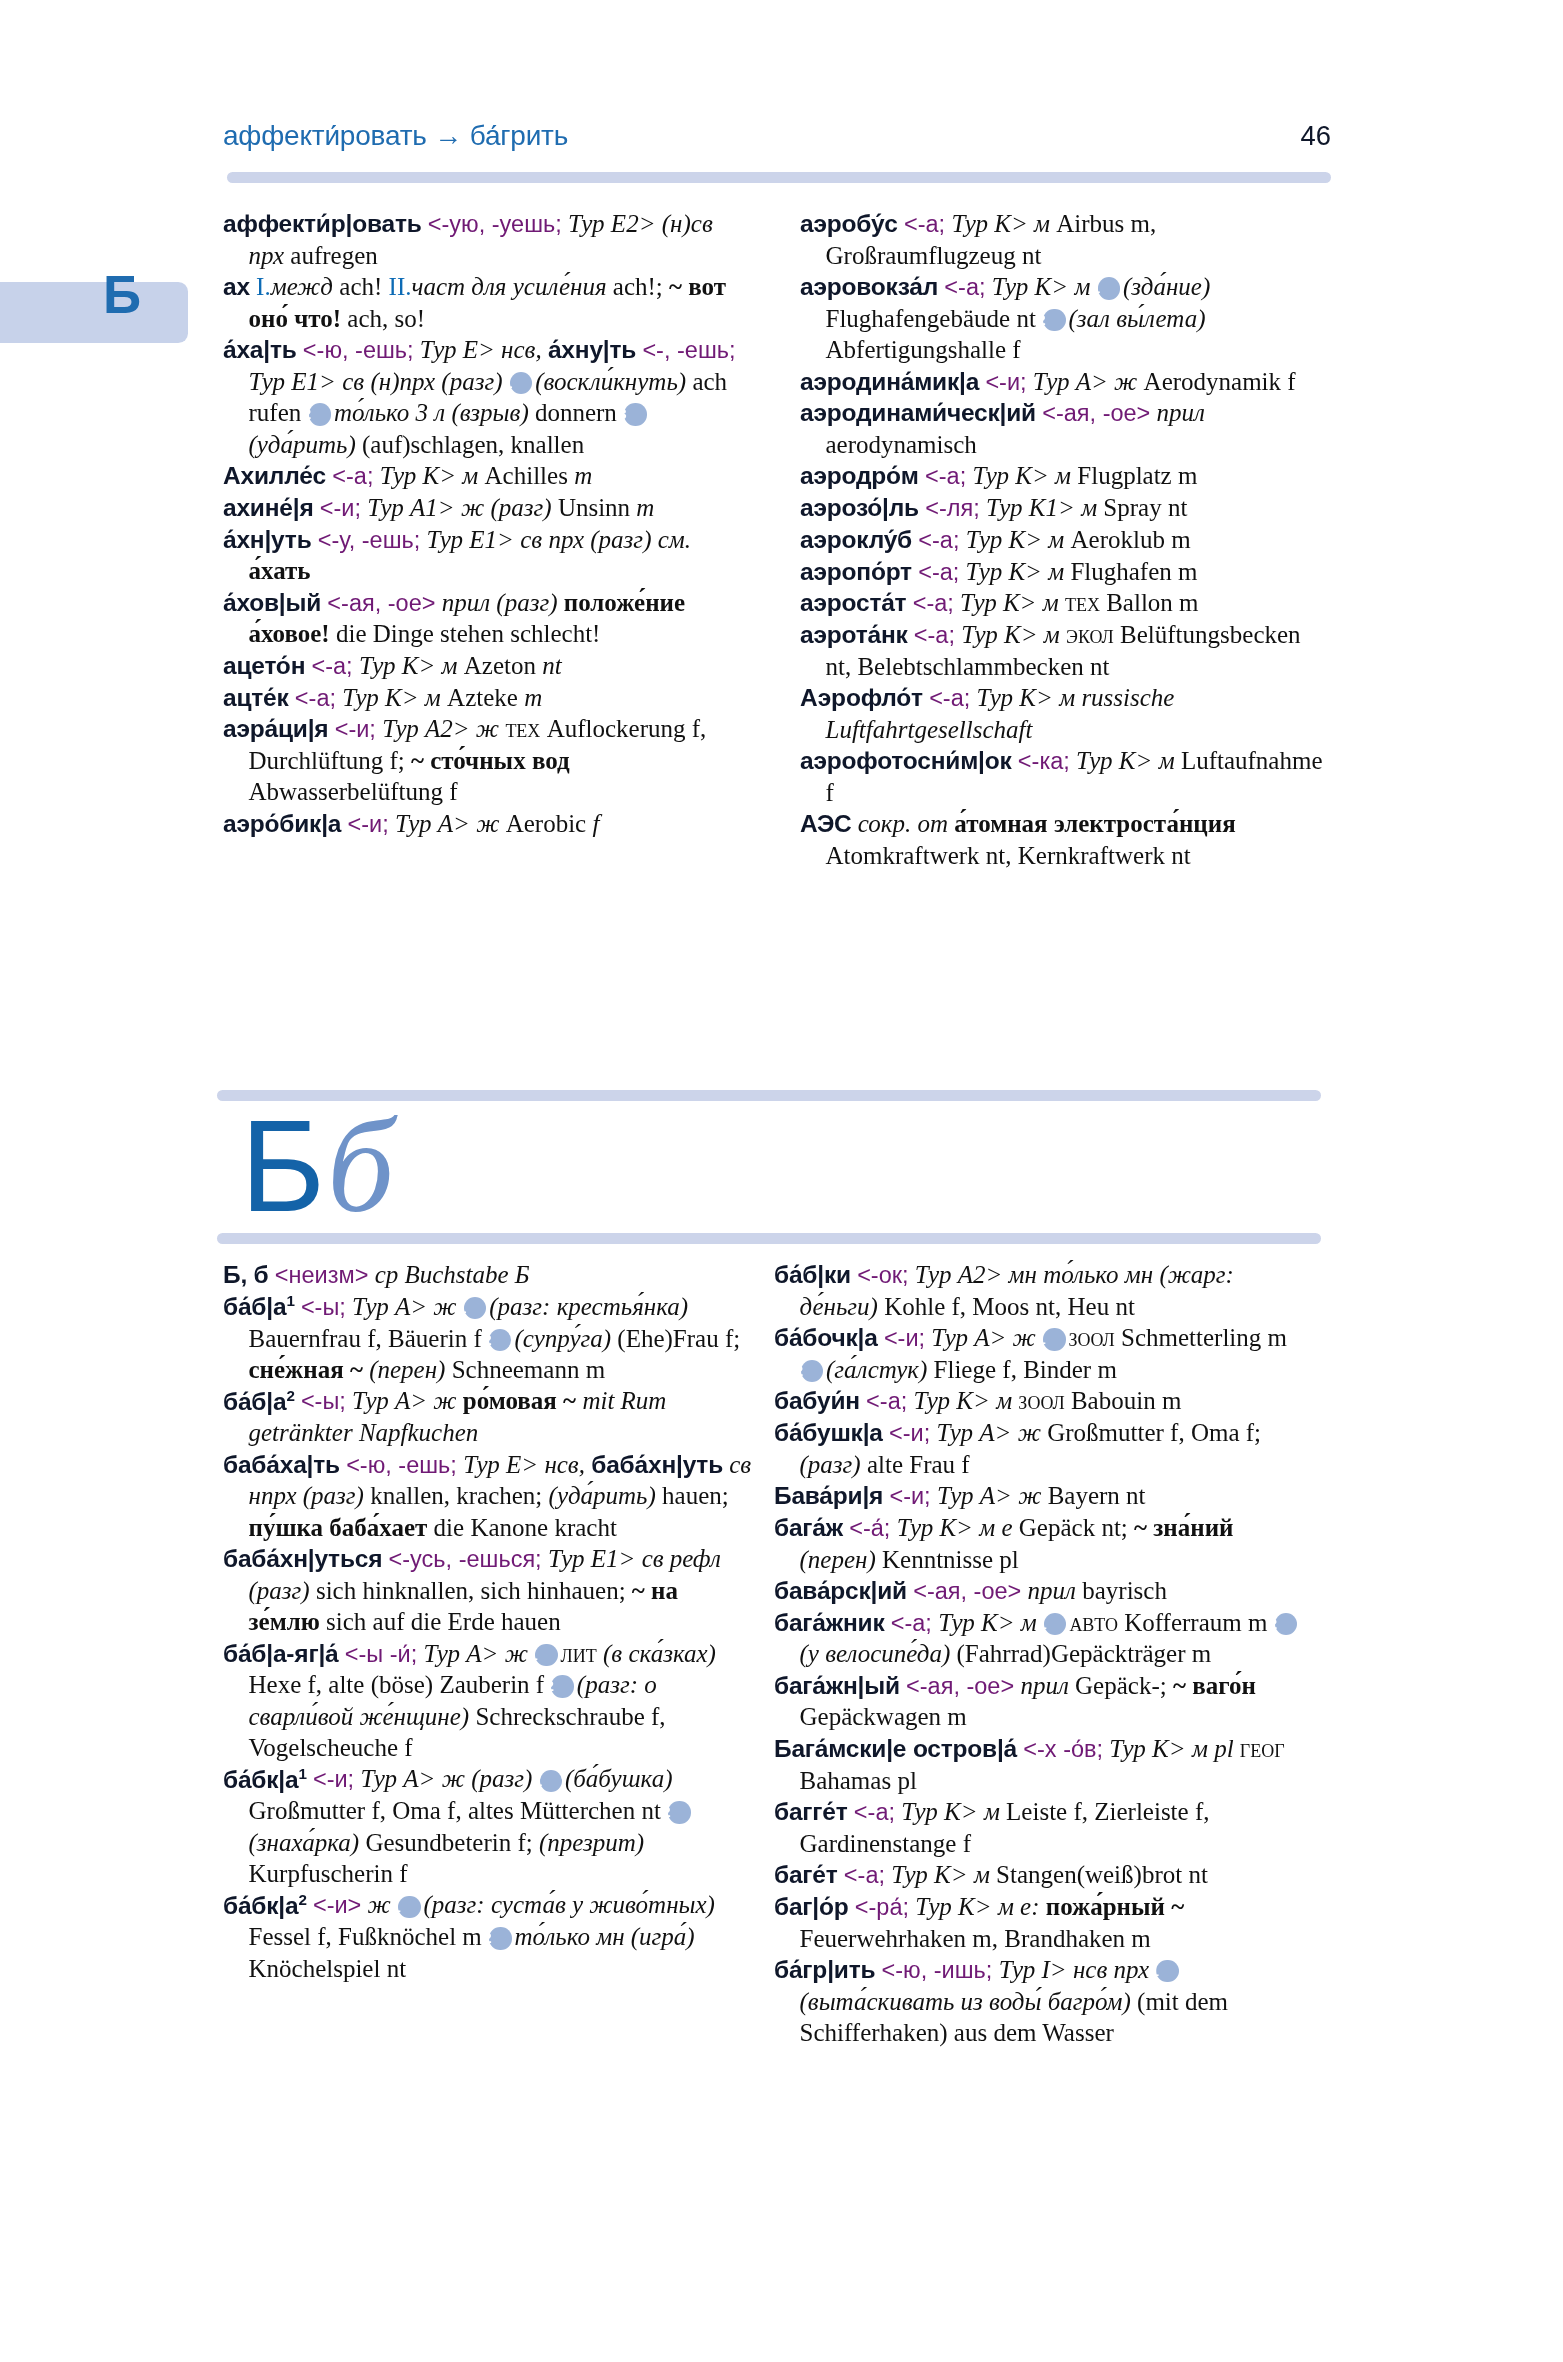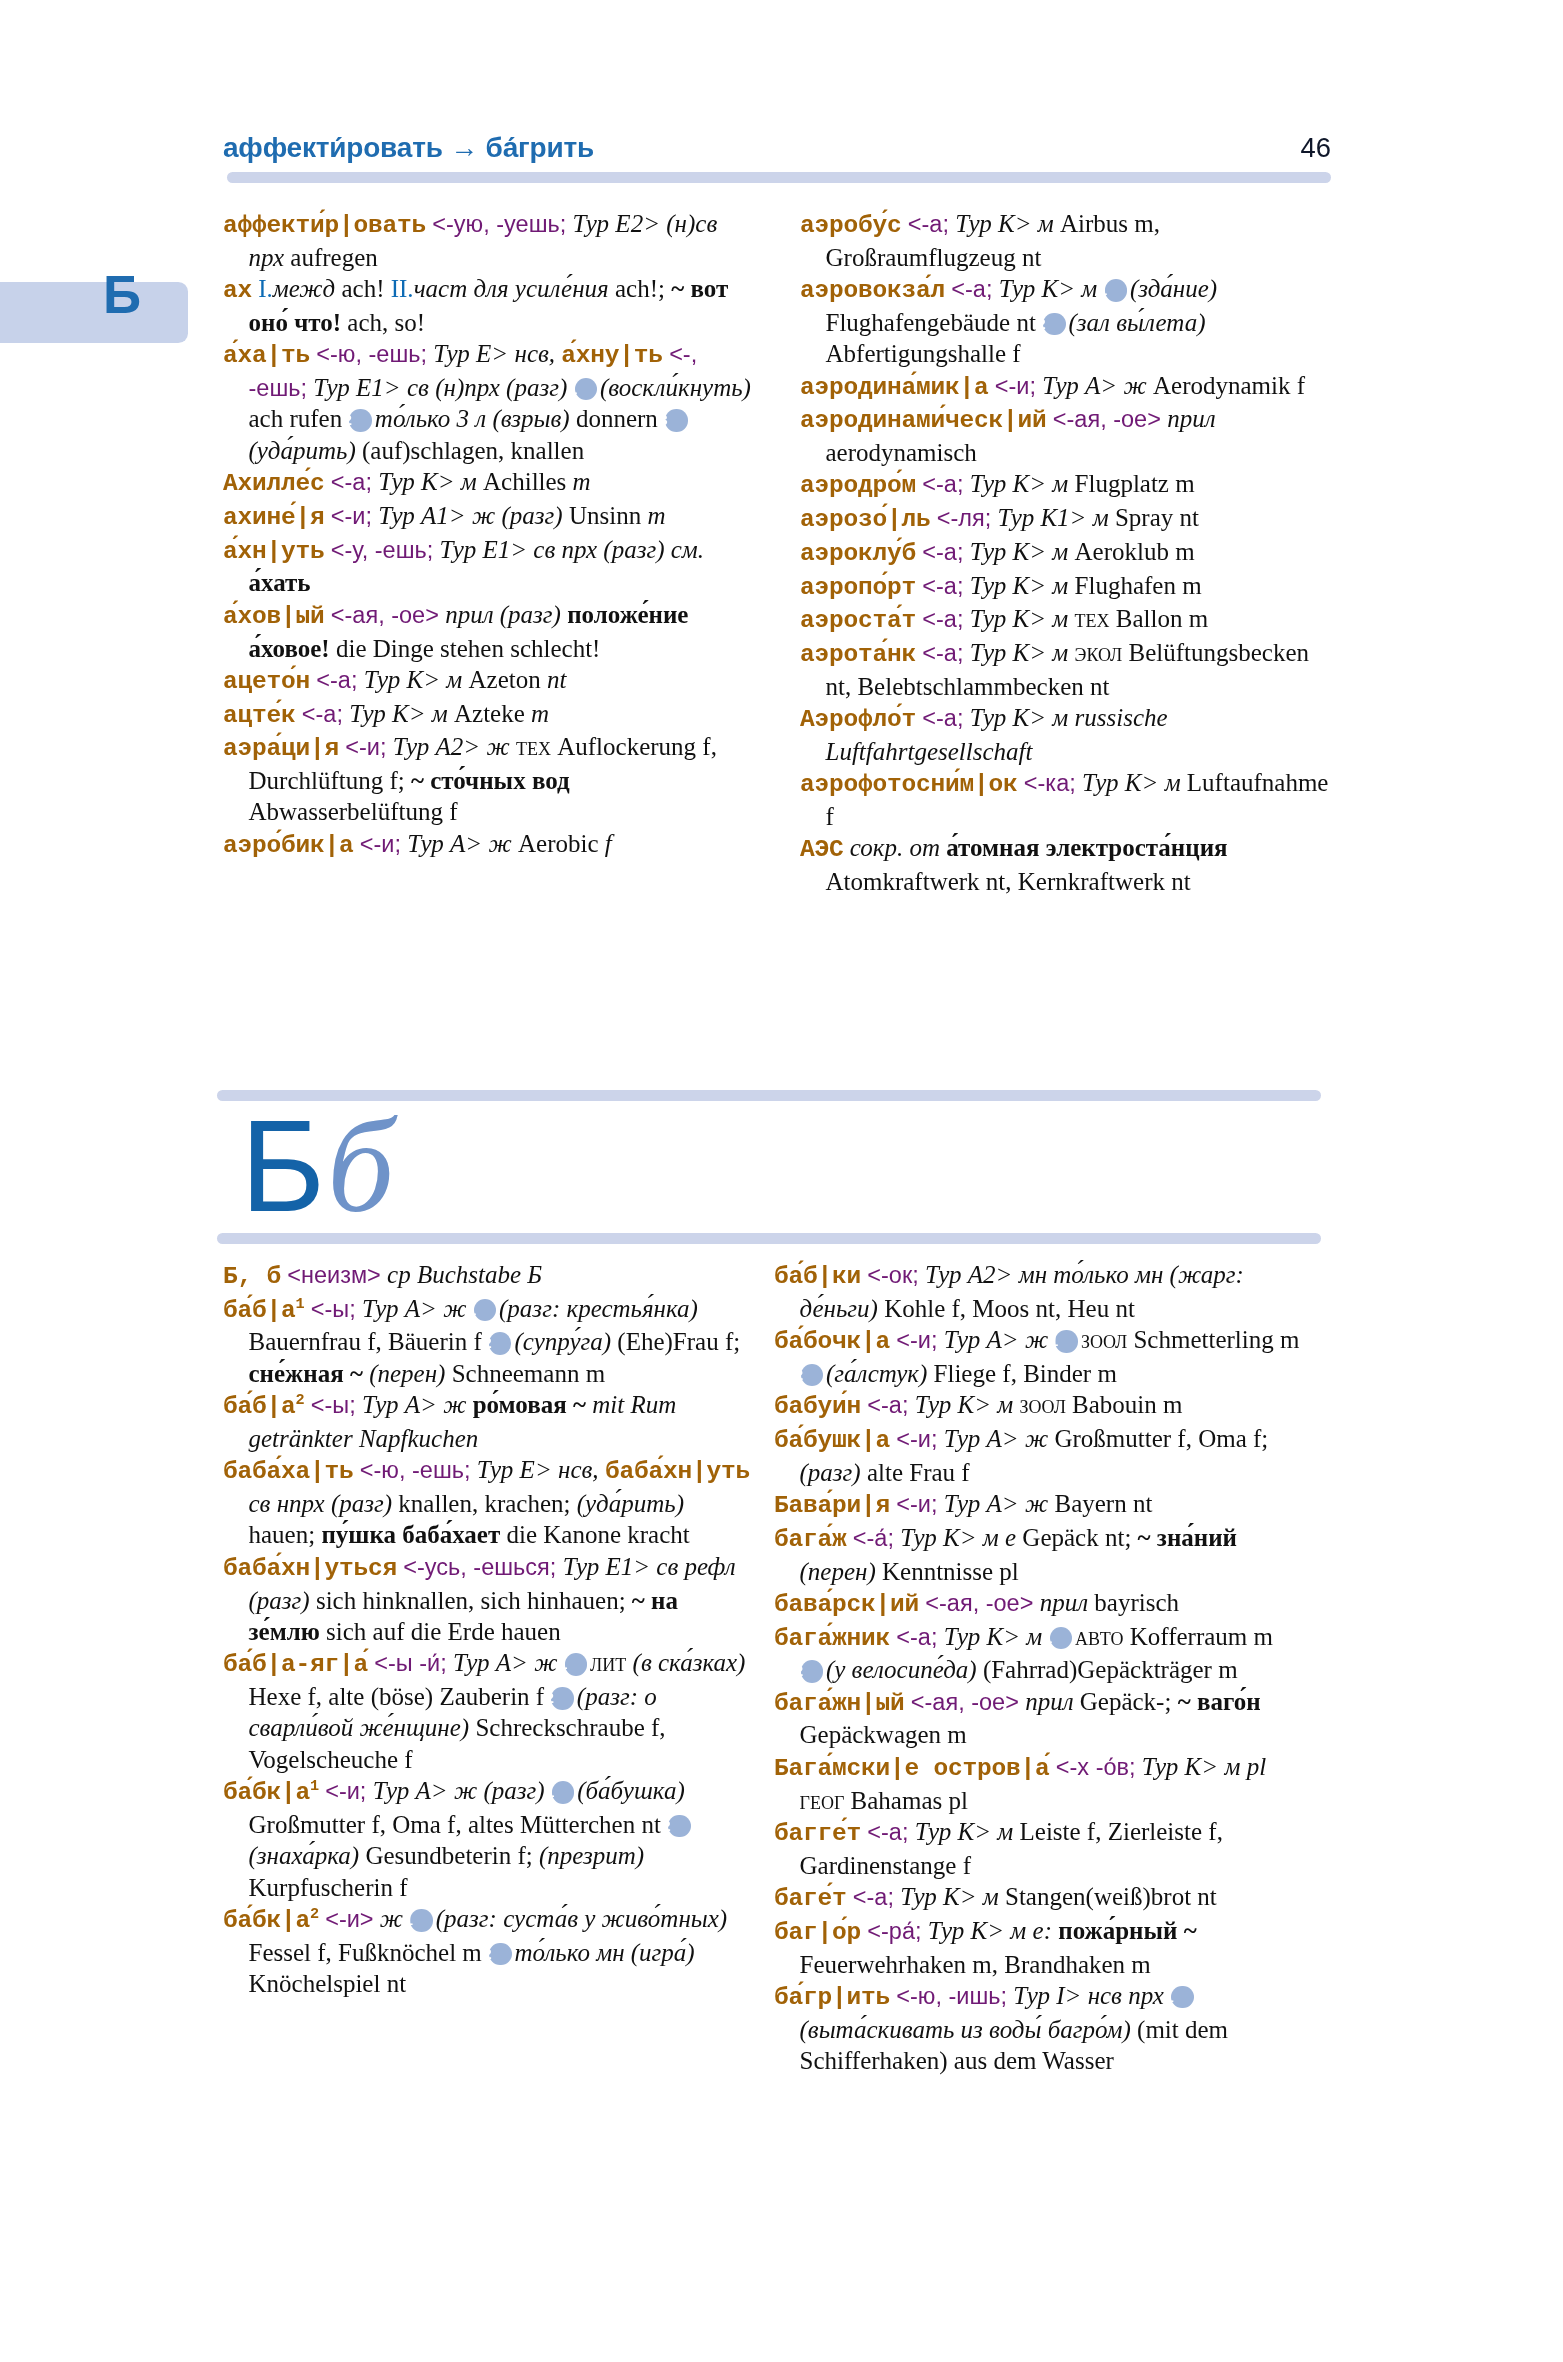--- a/index.html
+++ b/index.html
@@ -29,25 +29,24 @@
     left: 223px;
     top: 120px;
     width: 1108px;
     display: flex;
     align-items: baseline;
     justify-content: space-between;
   }
   .running-head .rh-title {
     font-family: "Liberation Sans", sans-serif;
     font-size: 28px;
-    font-weight: 700;
+    font-weight: 400;
     color: #1f6cb0;
     letter-spacing: -0.2px;
     white-space: nowrap;
-    margin-top: 12px;
   }
   .running-head .rh-page {
     font-family: "Liberation Sans", sans-serif;
     font-size: 27.4px;
     font-weight: 400;
     color: #0f172a;
   }
 
   
   .head-rule {
@@ -152,23 +151,23 @@
   .entry {
     margin: 0 0 0 0;
     padding: 0;
     text-indent: -25.5px;
     padding-left: 25.5px;
   }
   .entry + .entry { margin-top: 0px; }
 
   
   .hw {
-    font-family: Liberation Mono, monospace;
+    font-family: Liberation Sans, sans-serif;
     font-weight: 700;
-    color: #a16207;
+    color: #0f172a;
     font-size: 24.5px;
     letter-spacing: -0.2px;
   }
   .hw sup { font-size: 0.62em; vertical-align: super; font-weight: 700; }
 
   
   .infl {
     font-family: "Liberation Sans", sans-serif;
     font-size: 23.5px;
     color: #701a75;

